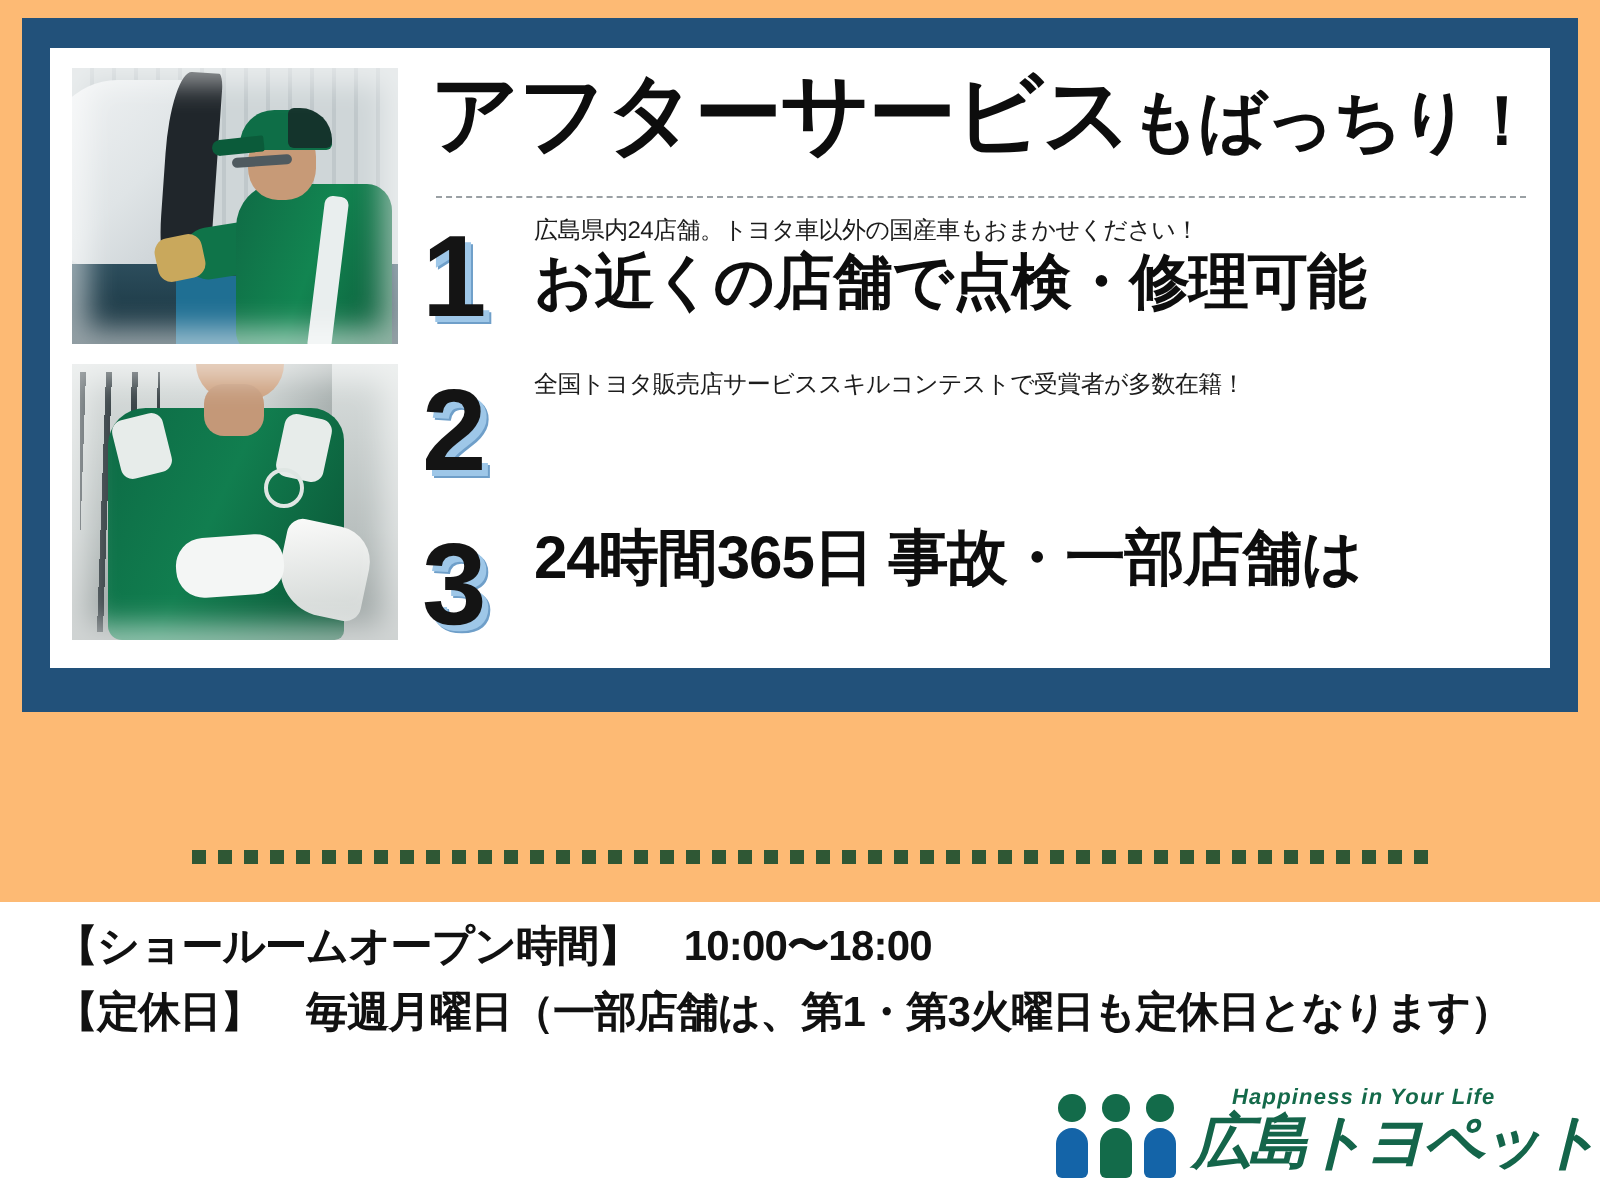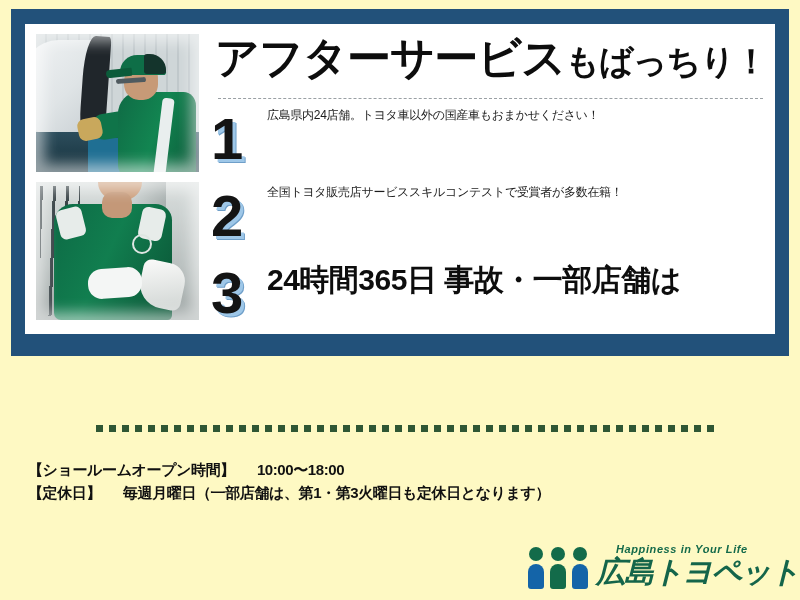--- a/index.html
+++ b/index.html
@@ -10,22 +10,22 @@
     width: 800px;
     height: 600px;
     background: #ffffff;
     font-family: "Liberation Sans", "DejaVu Sans", sans-serif;
     overflow: hidden;
   }
 
   #ad {
     position: relative;
     width: 800px;
-    height: 600px;
-    background: #fef9c3;
+    height: 451px;
+    background: #fdba74;
   }
 
   
   .hero-frame {
     position: absolute;
     left: 11px;
     top: 9px;
     width: 778px;
     height: 347px;
     background: #23527c;
@@ -337,21 +337,21 @@
     background-repeat: repeat-x;
   }
 
   .info {
     position: absolute;
     left: 28px;
     top: 458px;
     width: 750px;
   }
   .info-line {
-    font-size: 15px;
+    font-size: 21px;
     font-weight: bold;
     color: #111111;
     letter-spacing: -0.4px;
     white-space: nowrap;
     line-height: 1.55;
   }
   .info-line .gap { display: inline-block; width: 22px; }
 
   
   .logo {
@@ -458,20 +458,21 @@
         <span class="big">アフターサービス</span><span class="small">もばっちり！</span>
       </div>
       <div class="headline-rule"></div>
 
       <div class="points">
 
         <div class="point">
           <div class="pt-num">1</div>
           <div class="pt-text">
             <div class="pt-sub">広島県内24店舗。トヨタ車以外の国産車もおまかせください！</div>
+            <div class="pt-main">お近くの店舗で点検・修理可能</div>
           </div>
         </div>
 
         <div class="point">
           <div class="pt-num">2</div>
           <div class="pt-text">
             <div class="pt-sub">全国トヨタ販売店サービススキルコンテストで受賞者が多数在籍！</div>
           </div>
         </div>
 

